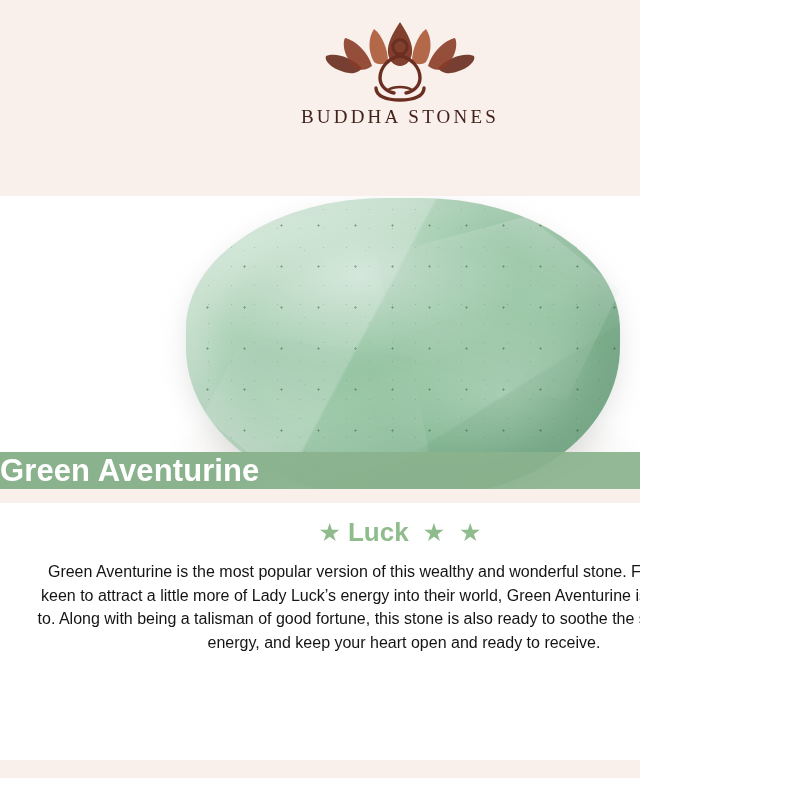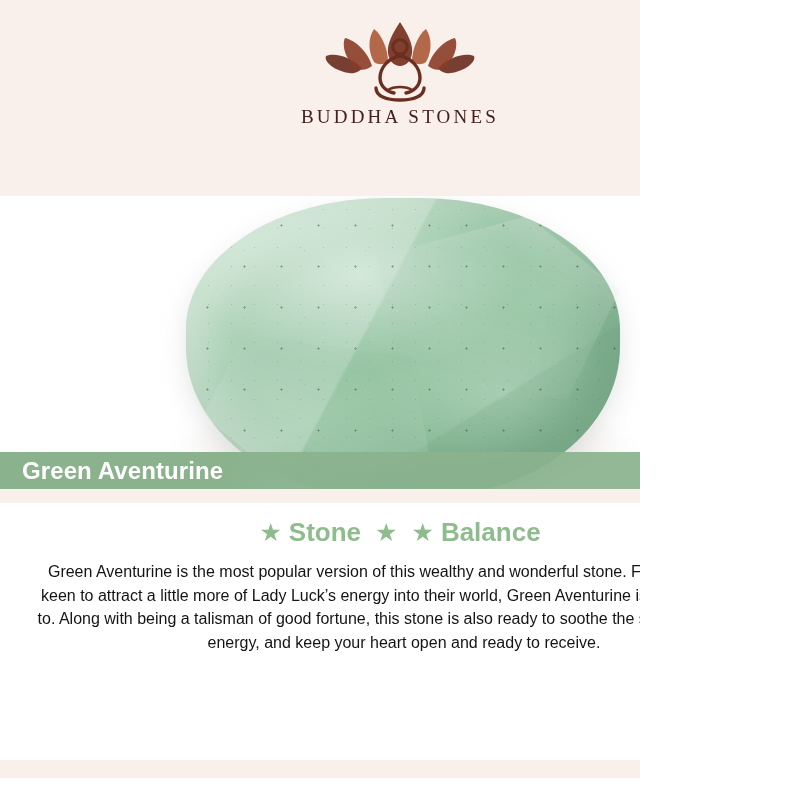--- a/index.html
+++ b/index.html
@@ -188,22 +188,21 @@
     background: linear-gradient(90deg,
        rgba(138,178,141,1) 0%,
        rgba(138,178,141,1) 28%,
        rgba(138,178,141,0.55) 34%,
        rgba(138,178,141,0.15) 46%,
        rgba(138,178,141,0) 60%);
     pointer-events: none;
   }
   .name-bar-label {
     position: relative;
-    margin-left: 22px;
-    font-size: 24px;
+    font-size: 31px;
     font-weight: 700;
     color: #ffffff;
     letter-spacing: 0.1px;
   }
 
   
   .blush-divider {
     position: absolute;
     left: 0; top: 489px;
     width: 800px; height: 14px;
@@ -319,28 +318,27 @@
     <span class="name-bar-label">Green Aventurine</span>
   </div>
 
   <div class="blush-divider"></div>
 
   <div class="content">
 
     <div class="features">
       <span class="feature">
         <span class="feature-star">★</span>
-        <span class="feature-label">Stone</span>
+        <span class="feature-label">Luck</span>
       </span>
       <span class="feature">
         <span class="feature-star">★</span>
       </span>
       <span class="feature">
         <span class="feature-star">★</span>
-        <span class="feature-label">Balance</span>
       </span>
     </div>
 
     <p class="body-copy">Green Aventurine is the most popular version of this wealthy and wonderful stone. For those who are keen to attract a little more of Lady Luck’s energy into their world, Green Aventurine is the stone to turn to. Along with being a talisman of good fortune, this stone is also ready to soothe the soul, regulate your energy, and keep your heart open and ready to receive.</p>
   </div>
 
   <div class="blush-footer"></div>
   <div class="white-footer"></div>
 
 </div>

